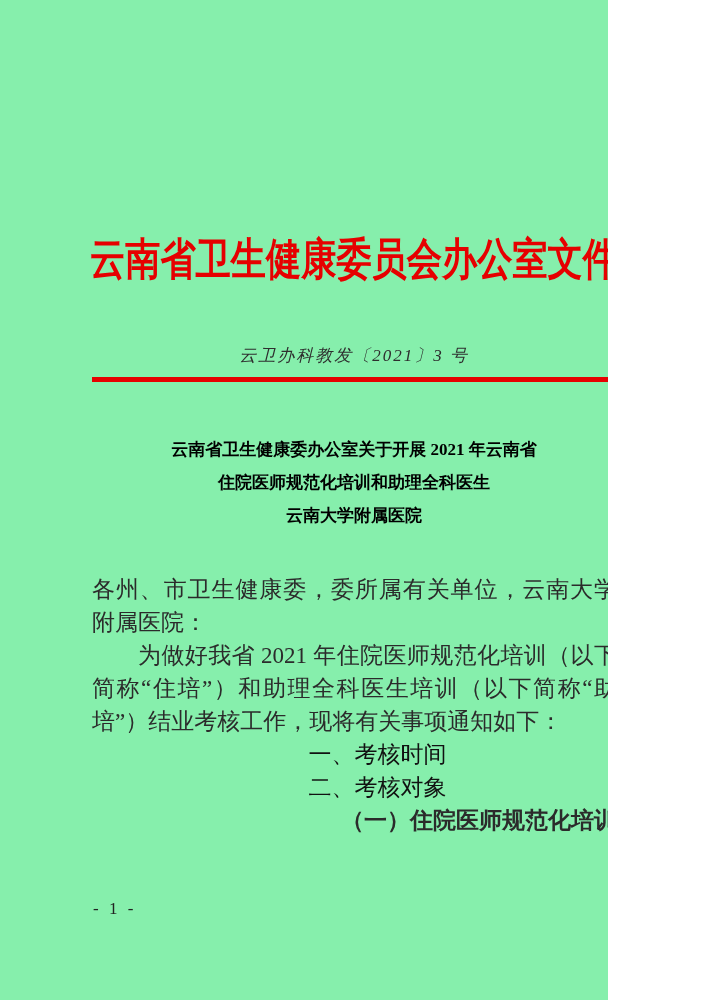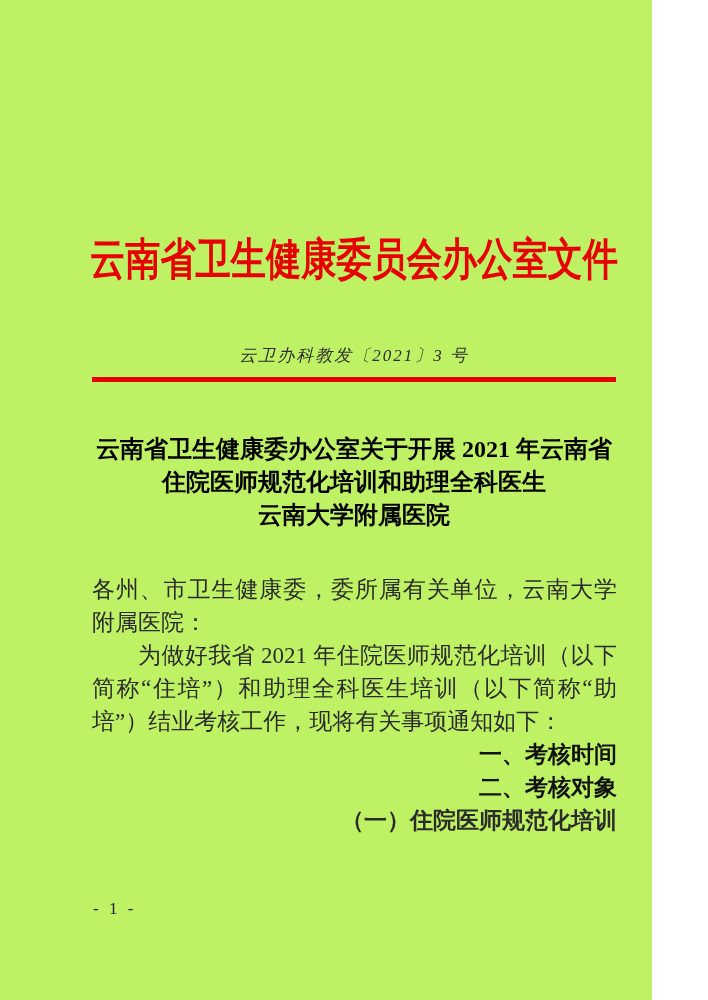--- a/index.html
+++ b/index.html
@@ -4,25 +4,24 @@
 <style>
   html, body {
     margin: 0;
     padding: 0;
     background: #ffffff;
   }
   .page {
     position: relative;
     width: 608px;
     height: 1000px;
-    background: #bef264;
+    background: #86efac;
     overflow: hidden;
     font-family: "Liberation Serif", "DejaVu Serif", serif;
     color: #2b2b2b;
-    padding-left: 44px;
   }
   
   .letterhead {
     position: absolute;
     top: 234px;
     left: 0;
     width: 708px;
     text-align: center;
     color: #e60000;
     font-weight: bold;
@@ -60,21 +59,21 @@
   }
   
   .doc-title {
     position: absolute;
     top: 433px;
     left: 0;
     width: 708px;
     text-align: center;
     font-weight: bold;
     color: #000000;
-    font-size: 24px;
+    font-size: 17px;
     line-height: 33px;
   }
   .doc-title .t-line {
     white-space: nowrap;
   }
   
   .body-text {
     position: absolute;
     top: 573px;
     left: 92px;
@@ -86,24 +85,24 @@
   }
   .body-text p {
     margin: 0;
     padding: 0;
   }
   .p-indent {
     text-indent: 2em;
   }
   .p-heading {
     text-indent: 2em;
-    font-weight: bold;
+    font-weight: normal;
     color: #111111;
     font-family: "Liberation Sans", "DejaVu Sans", sans-serif;
-    text-align: right;
+    text-align: center;
   }
   .p-item {
     text-indent: 1em;
     text-align: right;
     font-weight: bold;
   }
   
   .footer {
     position: absolute;
     top: 899px;

